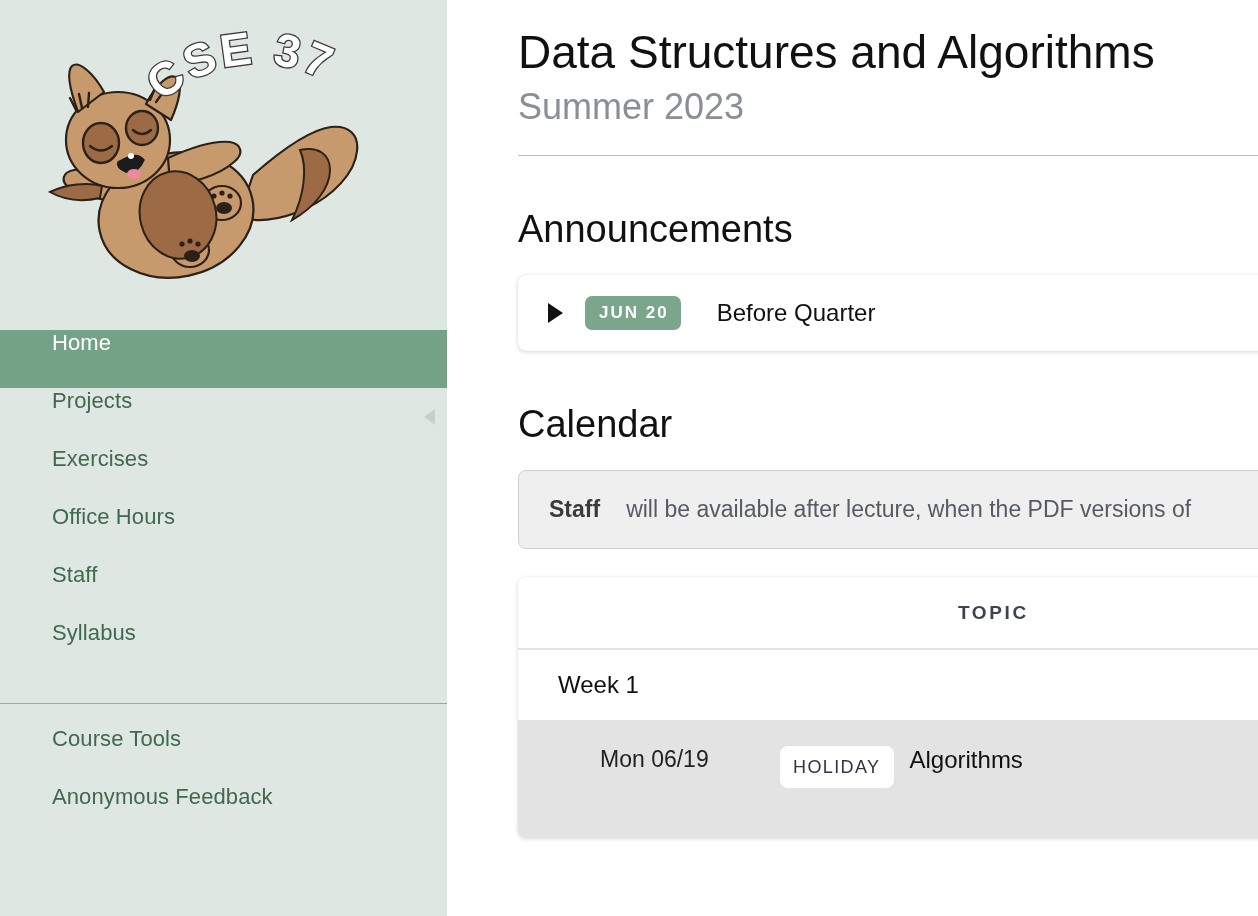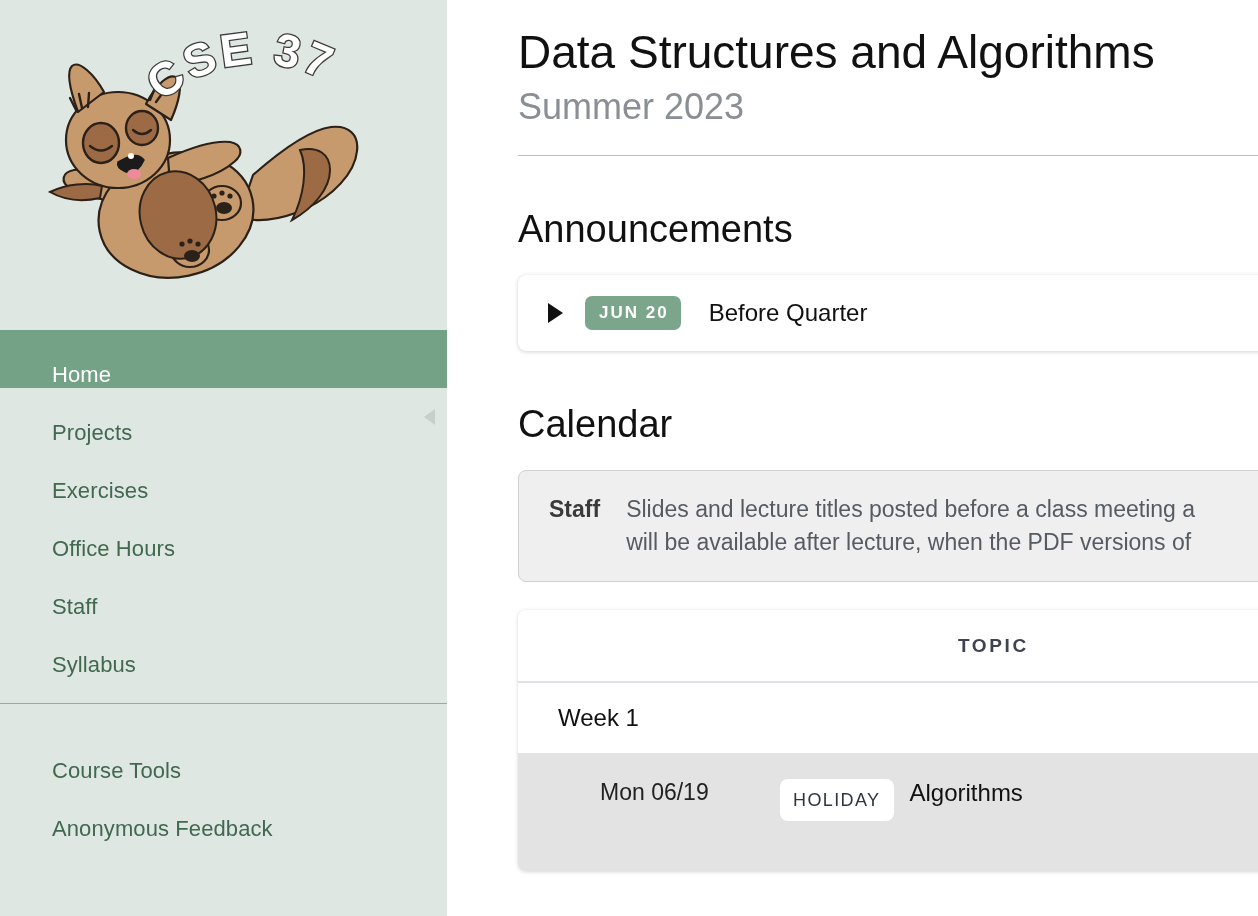--- a/index.html
+++ b/index.html
@@ -25,21 +25,21 @@
     height: 330px;
     width: 447px;
     position: relative;
   }
   .logo-svg { position: absolute; left: 0; top: 0; }
 
   .nav-list { list-style: none; }
   .nav-item {
     position: relative;
     display: flex;
-    align-items: flex-end;
+    align-items: flex-start;
     height: 58px;
     padding: 0 22px 0 52px;
     font-size: 22px;
     color: #41694f;
     letter-spacing: .1px;
     cursor: pointer;
   }
   .nav-item.active {
     background: #73a287;
     color: #ffffff;
@@ -127,21 +127,21 @@
     cursor: pointer;
   }
   .date-badge {
     background: #7ba68c;
     color: #ffffff;
     font-size: 17px;
     font-weight: bold;
     letter-spacing: 2px;
     padding: 7px 12px 7px 14px;
     border-radius: 7px;
-    margin-right: 28px;
+    margin-right: 36px;
     white-space: nowrap;
   }
   .announce-label {
     font-size: 24px;
     color: #111111;
     white-space: nowrap;
   }
 
   
   .note-box {
@@ -350,21 +350,20 @@
         <span class="disclosure"></span>
         <span class="date-badge">JUN 20</span>
         <span class="announce-label">Before Quarter</span>
       </div>
 
       <h2 class="section-title">Calendar</h2>
 
       <div class="note-box">
         <span class="note-label">Staff</span>
         <span class="note-text">
-          <span class="line">Slides and lecture titles posted before a class meeting a</span>
           <span class="line">will be available after lecture, when the PDF versions of</span>
         </span>
       </div>
 
       <div class="cal-card">
         <div class="cal-head">
           <span class="col-topic">TOPIC</span>
         </div>
         <div class="cal-row week">
           <span class="week-label">Week 1</span>

